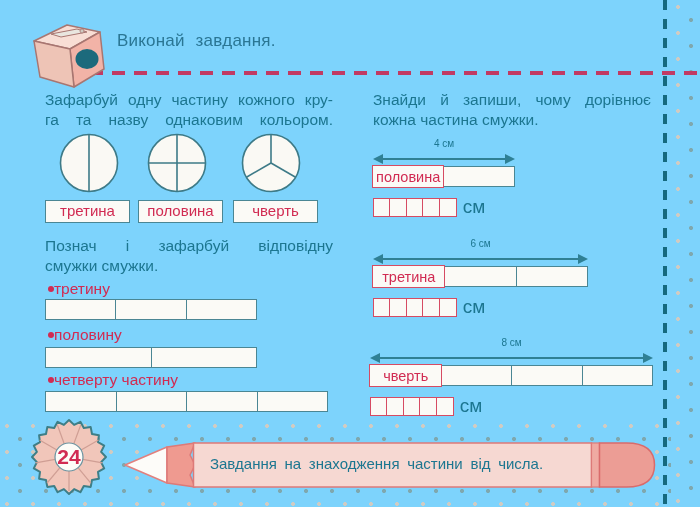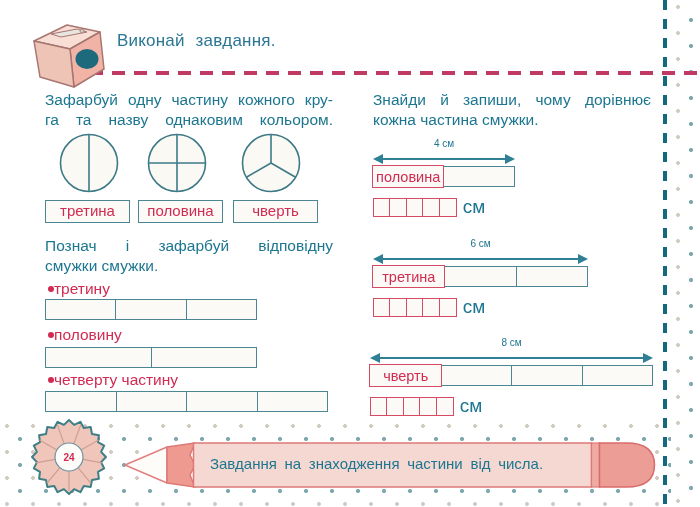--- a/index.html
+++ b/index.html
@@ -1,16 +1,16 @@
 <!DOCTYPE html>
 <html><head>
 <meta charset="utf-8">
 <style>
   html,body{margin:0;padding:0;background:#e8e6e0;}
-  .page{position:relative;width:700px;height:507px;background:#ffffff;overflow:hidden;
+  .page{position:relative;width:700px;height:507px;background:#7dd3fc;overflow:hidden;
         font-family:"Liberation Sans",sans-serif;}
 
   
   .dots{position:absolute;
     background-image:
       radial-gradient(circle,#7fa8ae 1.8px,transparent 2.3px),
       radial-gradient(circle,#d1cbc2 1.7px,transparent 2.2px);
     background-size:26px 26px,26px 26px;
     background-position:7px 7px,20px 20px;}
   #dots-right{left:671px;top:0;width:29px;height:507px;}
@@ -77,21 +77,21 @@
   .w4{width:calc(25.3% + 1.6px);}
   .answers{display:flex;align-items:center;margin-top:9px;}
   .sqrow{display:flex;}
   .sq{width:18px;height:19px;box-sizing:border-box;border:1.6px solid #d64b63;background:#fbfaf6;}
   .sq + .sq{margin-left:-1.6px;}
   .unit{color:#1c7690;font-size:19px;margin-left:6px;}
 
   #badge{position:absolute;left:29px;top:417px;}
   #page-num{position:absolute;left:29px;top:417px;width:80px;height:80px;
     display:flex;align-items:center;justify-content:center;
-    color:#d12b52;font-size:10px;font-weight:bold;}
+    color:#d12b52;font-size:21px;font-weight:bold;}
   #pencil{position:absolute;left:122px;top:438px;}
   #banner-text{position:absolute;left:195px;top:455px;width:363px;text-align:center;
     color:#1c7690;font-size:15px;word-spacing:3.5px;}
 </style>
 </head>
 <body>
 
 <div class="page">
 
   <div class="dots" id="dots-right"></div>

